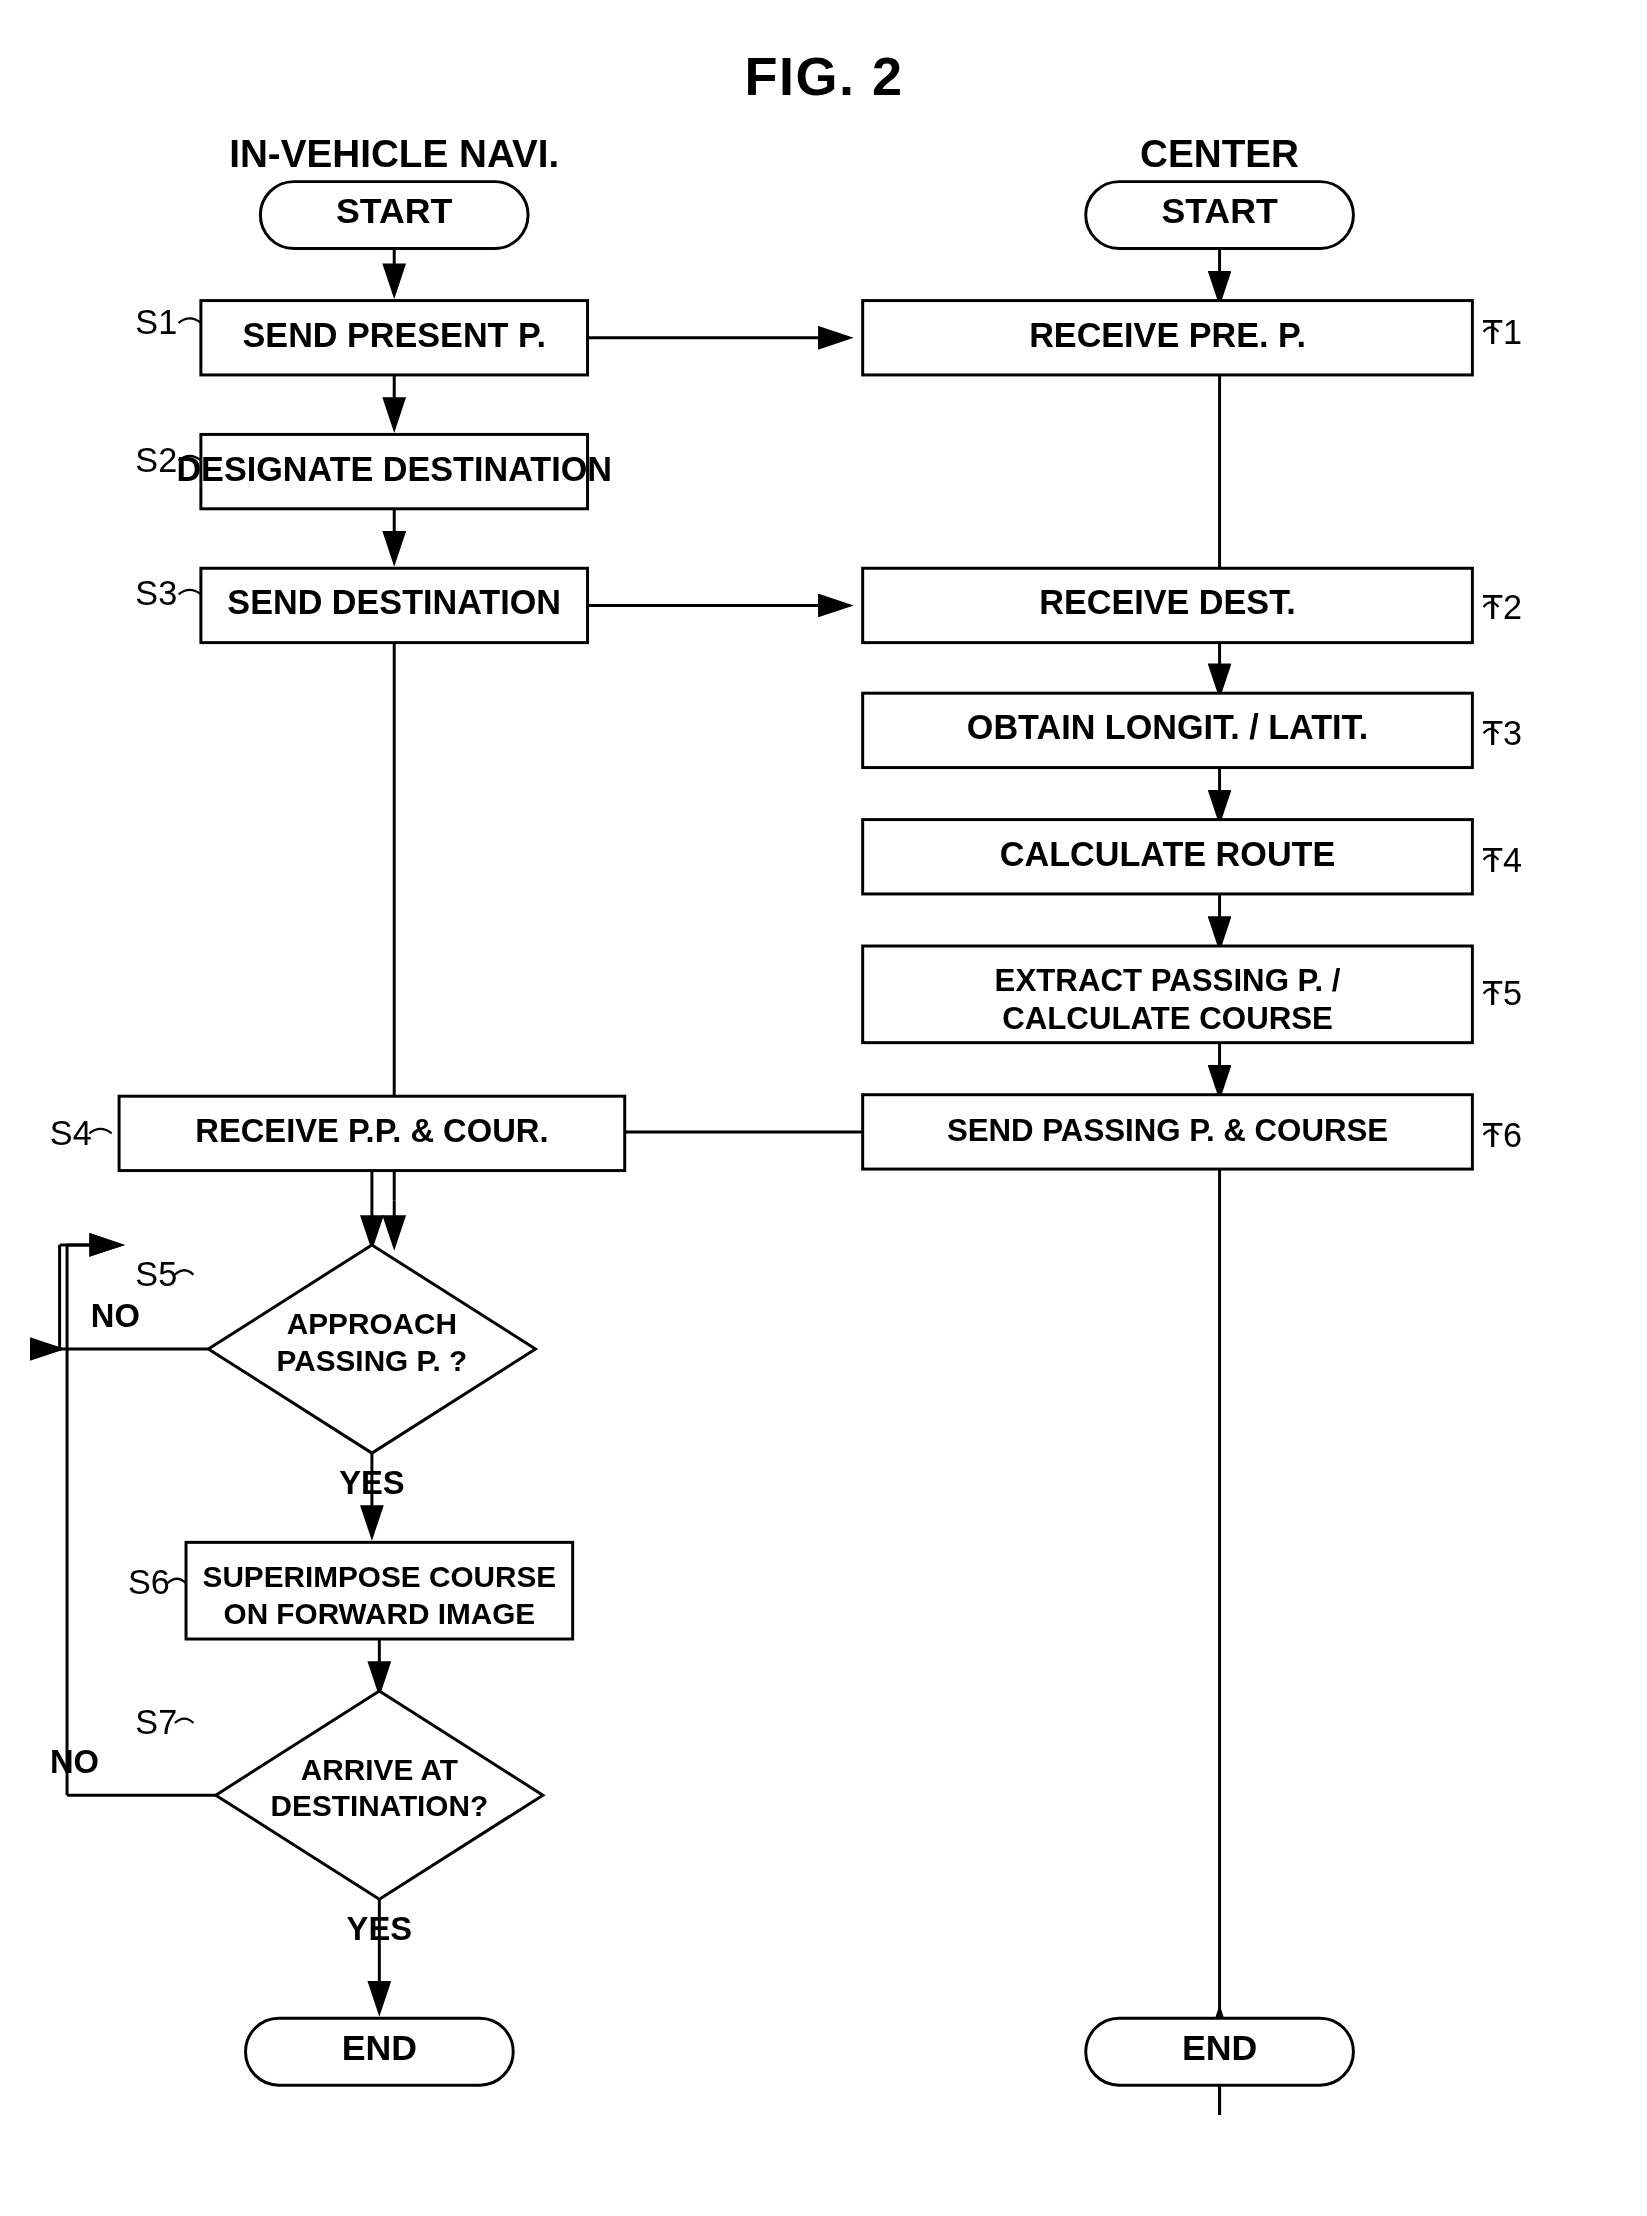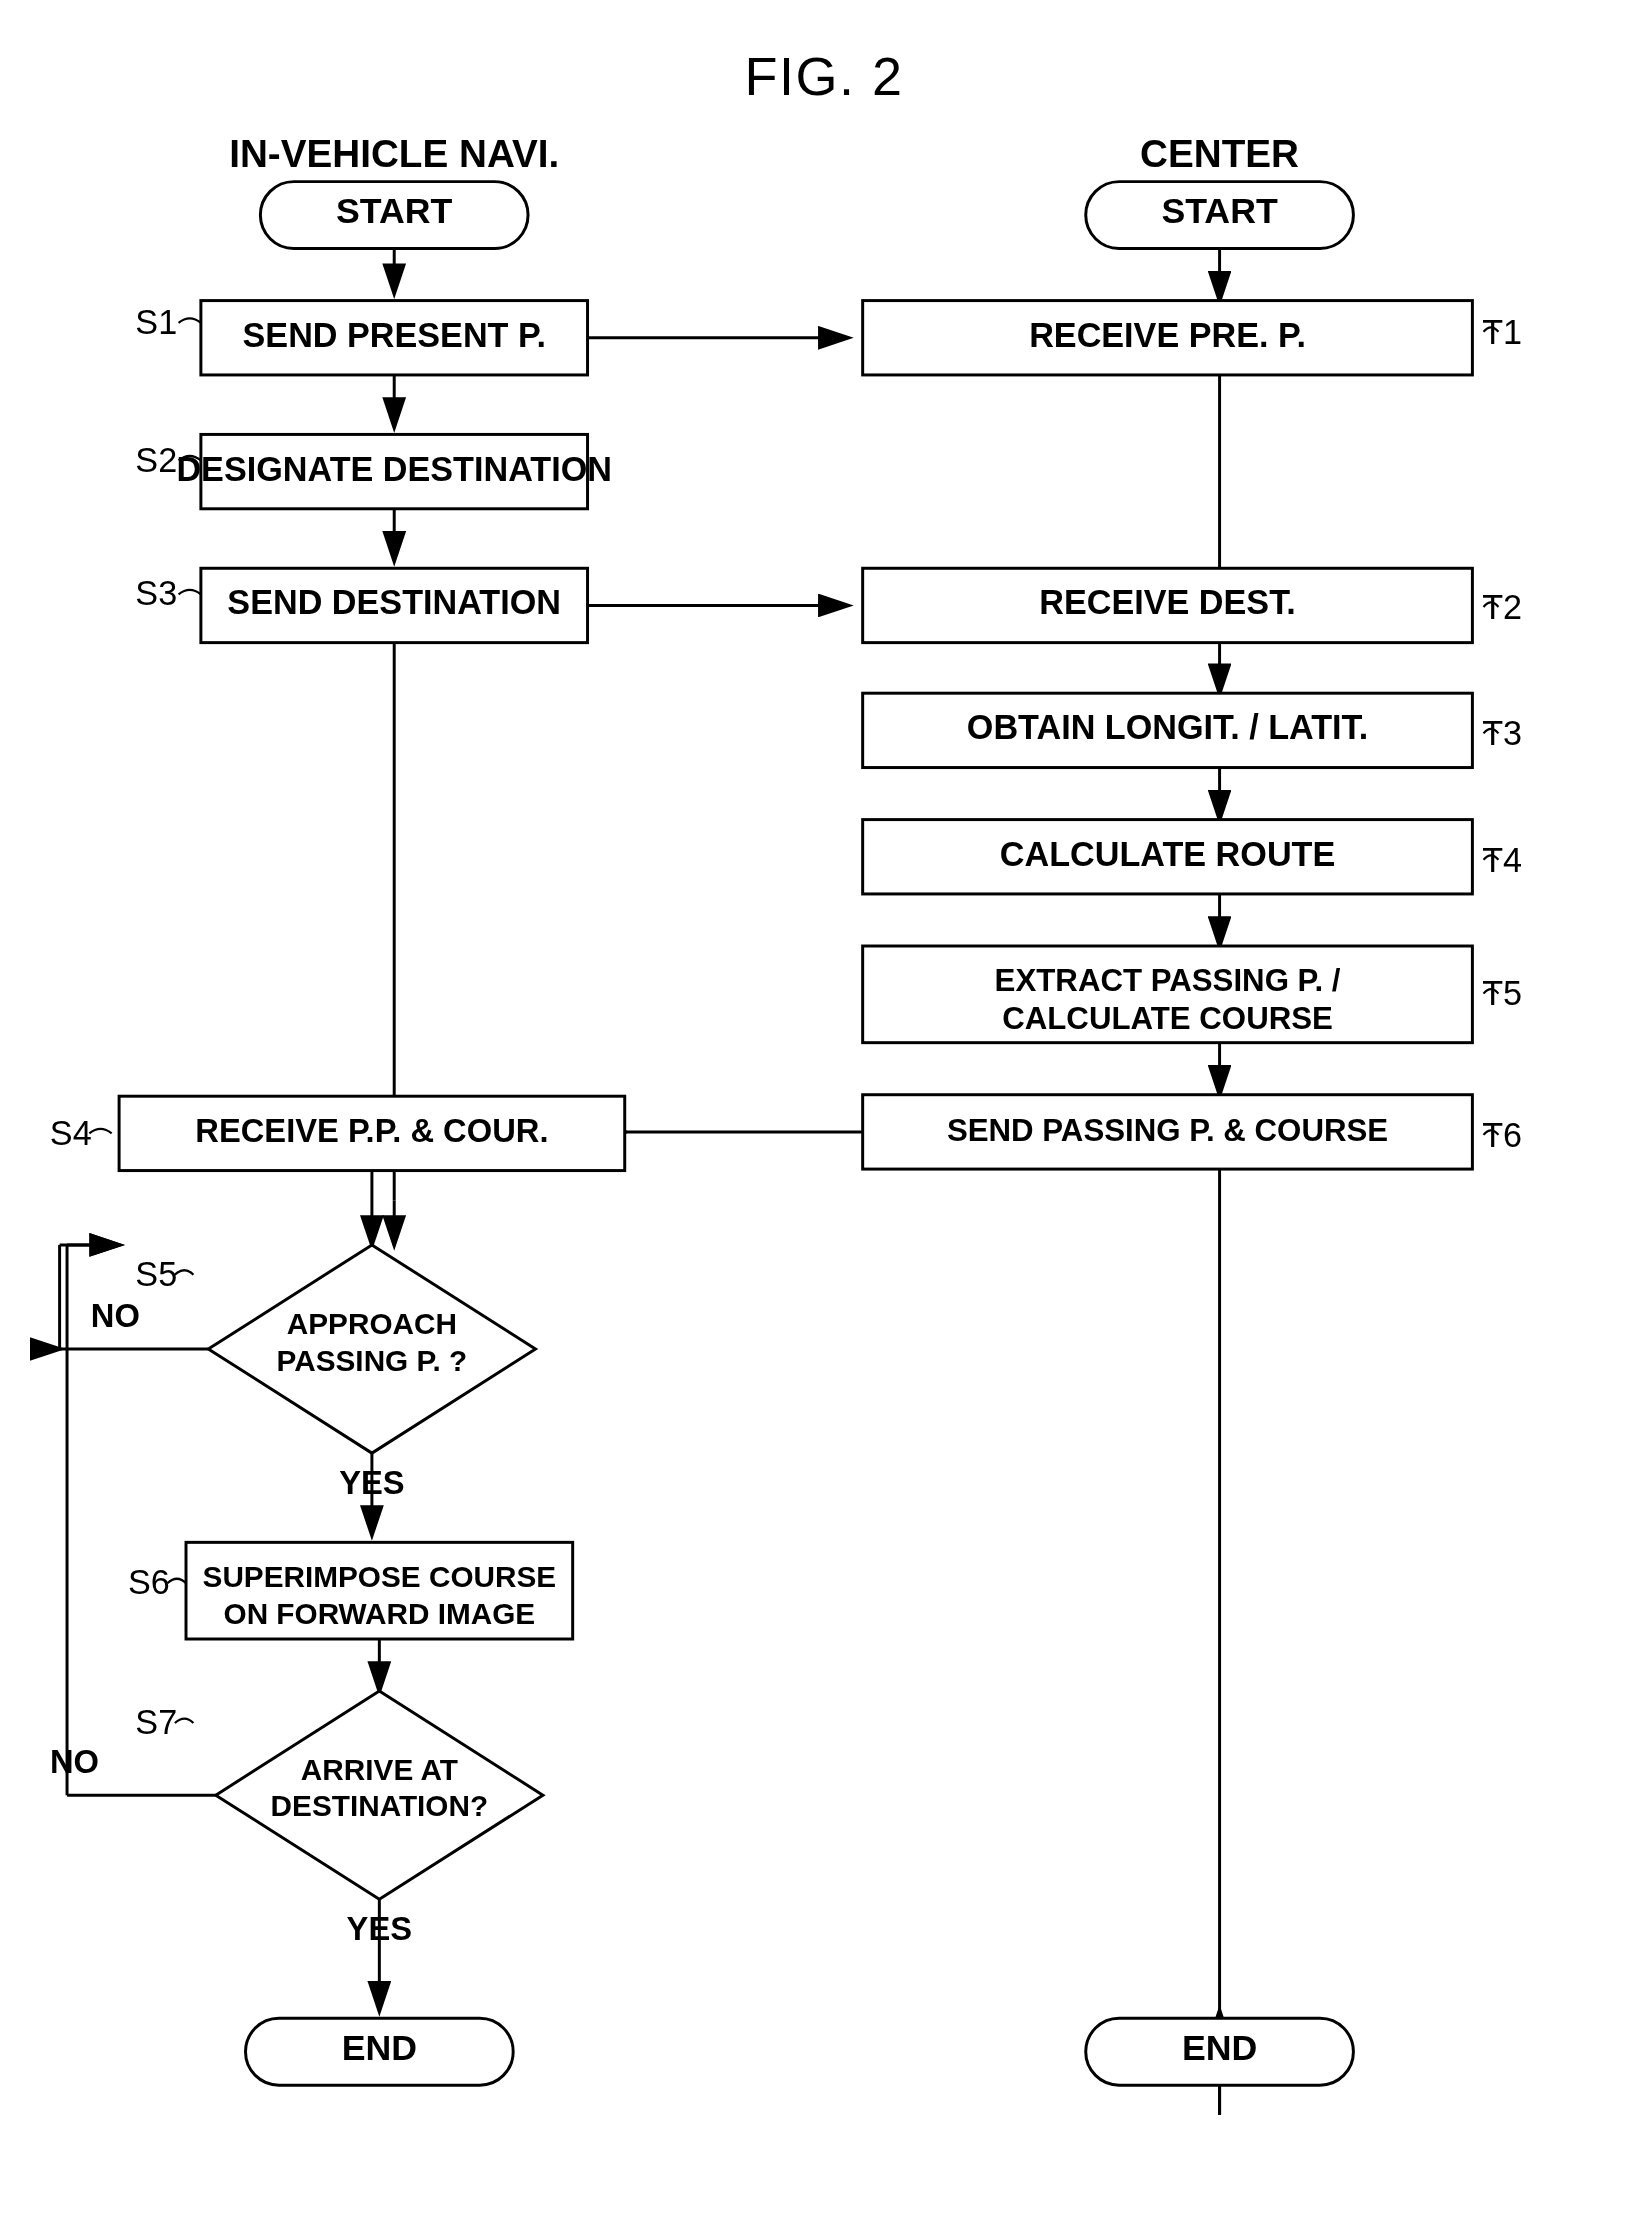--- a/index.html
+++ b/index.html
@@ -7,21 +7,21 @@
       background: #fff;
       font-family: Arial, sans-serif;
       width: 1648px;
       min-height: 2216px;
       position: relative;
       overflow: hidden;
     }
     .page-title {
       text-align: center;
       font-size: 54px;
-      font-weight: normal;
+      font-weight: bold;
       padding-top: 45px;
       padding-bottom: 30px;
       letter-spacing: 1.5px;
     }
     .diagram-container {
       position: relative;
       width: 1648px;
       height: 2082px;
     }
     

